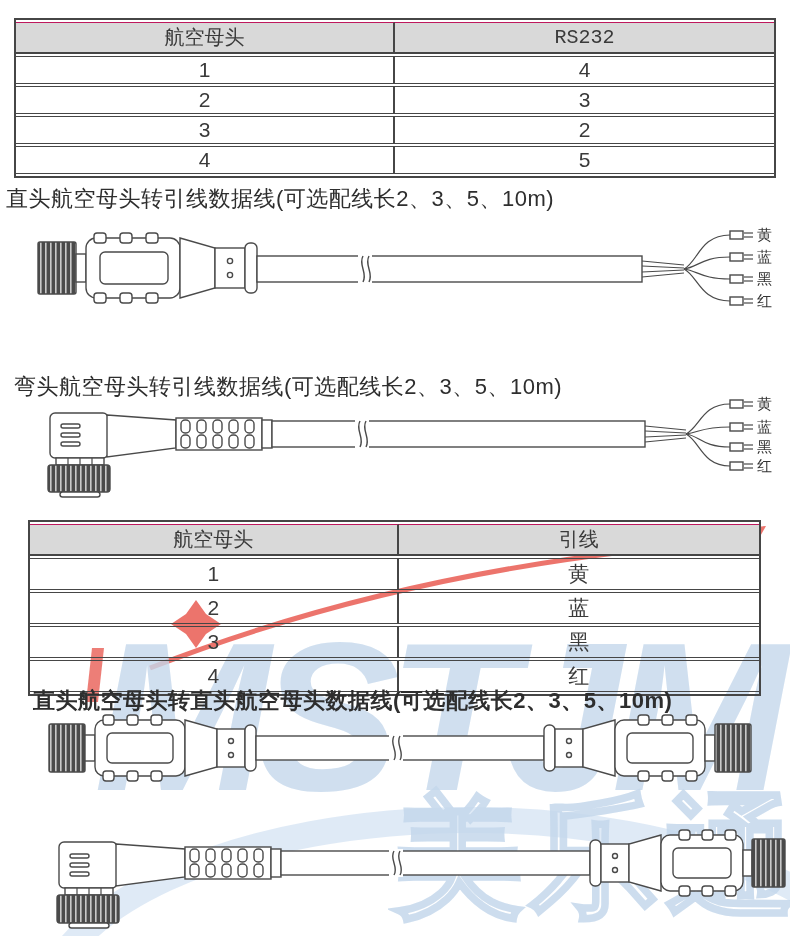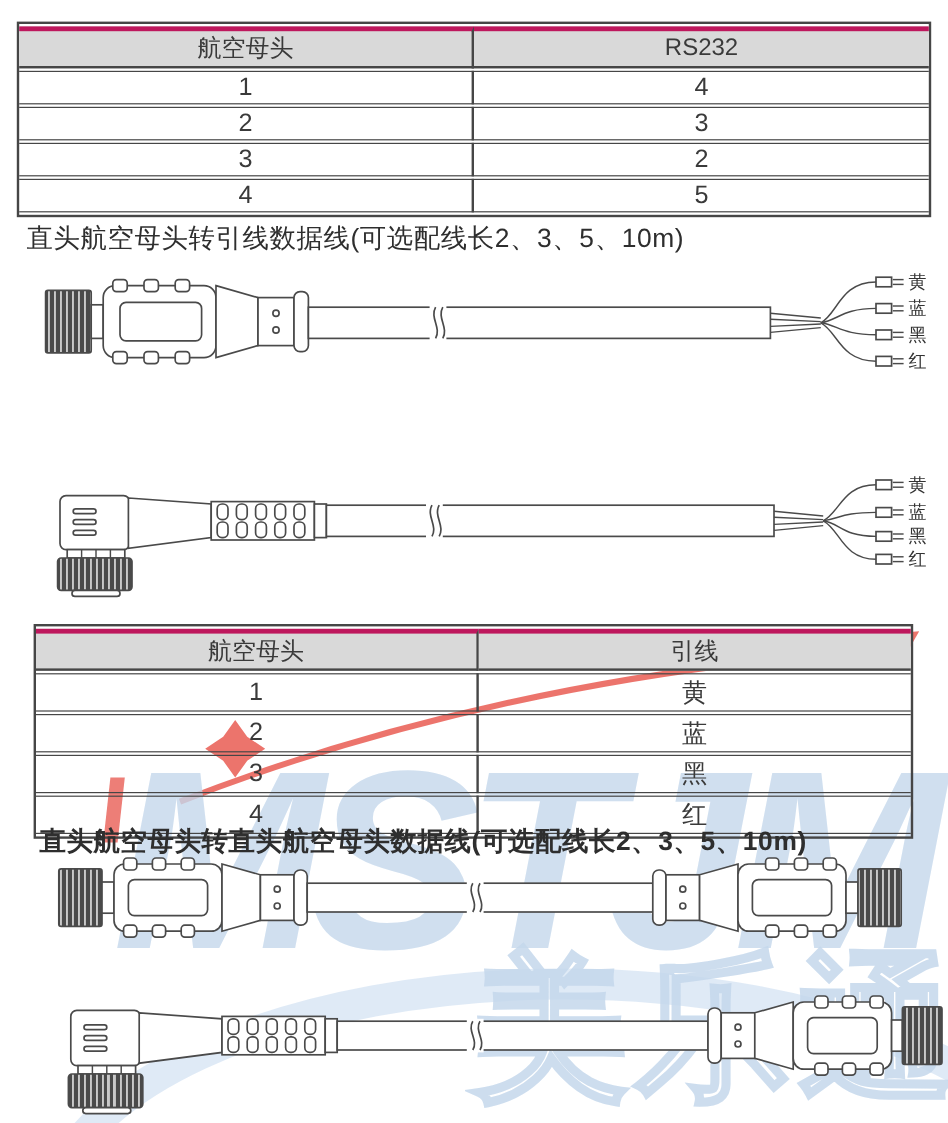--- a/index.html
+++ b/index.html
@@ -12,21 +12,21 @@
 
   table.spec-table {
     position:absolute; z-index:1;
     border-collapse:separate; border-spacing:0 2px;
     border:2px solid #464646; background:transparent;
     table-layout:fixed;
   }
   table.spec-table th {
     background:#d9d9d9; font-size:20px; font-weight:normal; color:#3a3a3a;
     height:25px; text-align:center;
-    border-top:4px solid #be185d; border-bottom:2px solid #464646;
+    border-top:1px solid #be185d; border-bottom:2px solid #464646;font-family:Liberation Mono, monospace;
   }
   table.spec-table td {
     font-size:21px; color:#3a3a3a; text-align:center; height:24px;
     border-top:1px solid #464646; border-bottom:1px solid #464646;
     background:transparent;
   }
   table.spec-table th:first-child, table.spec-table td:first-child { border-right:2px solid #464646; }
 
   .title {
     position:absolute; z-index:1; font-size:22px; color:#2e2e2e;
@@ -85,21 +85,21 @@
       <td>3</td>
       <td>2</td>
     </tr>
     <tr>
       <td>4</td>
       <td>5</td>
     </tr>
   </tbody>
     </table>
 
-  <div class="title" style="left:22px; top:184px;">直头航空母头转引线数据线(可选配线长2、3、5、10m)</div>
+  <div class="title" style="left:6px; top:184px;">直头航空母头转引线数据线(可选配线长2、3、5、10m)</div>
 
   <svg class="diagram" style="left:30px; top:226px;" width="755" height="95" viewBox="0 0 755 95">
     <g>
       <rect class="kn" x="8" y="16" width="38" height="52" rx="2"></rect>
       <rect class="s" x="46" y="28" width="10" height="28"></rect>
       <rect class="s" x="56" y="12" width="94" height="60" rx="10"></rect>
       <rect class="s" x="64" y="7" width="12" height="10" rx="3"></rect>
       <rect class="s" x="90" y="7" width="12" height="10" rx="3"></rect>
       <rect class="s" x="116" y="7" width="12" height="10" rx="3"></rect>
       <rect class="s" x="64" y="67" width="12" height="10" rx="3"></rect>
@@ -149,20 +149,21 @@
       </g>
       <g>
         <rect class="s" x="700" y="71" width="13" height="8"></rect>
         <line class="ln" x1="714" y1="73" x2="723" y2="73"></line>
           <line class="ln" x1="714" y1="77" x2="723" y2="77"></line>
         <text class="wlabel" x="727" y="80">红</text>
       </g>
     </g>
   </svg>
 
+  <div class="title" style="left:14px; top:372px;">弯头航空母头转引线数据线(可选配线长2、3、5、10m)</div>
 
   <svg class="diagram" style="left:30px; top:386px;" width="755" height="118" viewBox="0 0 755 118">
     <g>
       <rect class="s" x="20" y="27" width="58" height="45" rx="5"></rect>
       <rect class="sn" x="31" y="38" width="19" height="4" rx="2"></rect>
       <rect class="sn" x="31" y="47" width="19" height="4" rx="2"></rect>
       <rect class="sn" x="31" y="56" width="19" height="4" rx="2"></rect>
       <path class="s" d="M77,29 L146,34 L146,62 L77,71 Z"></path>
       <rect class="s" x="146" y="32" width="86" height="32"></rect>
       <rect class="sn" x="151" y="34" width="9" height="13" rx="4"></rect>

